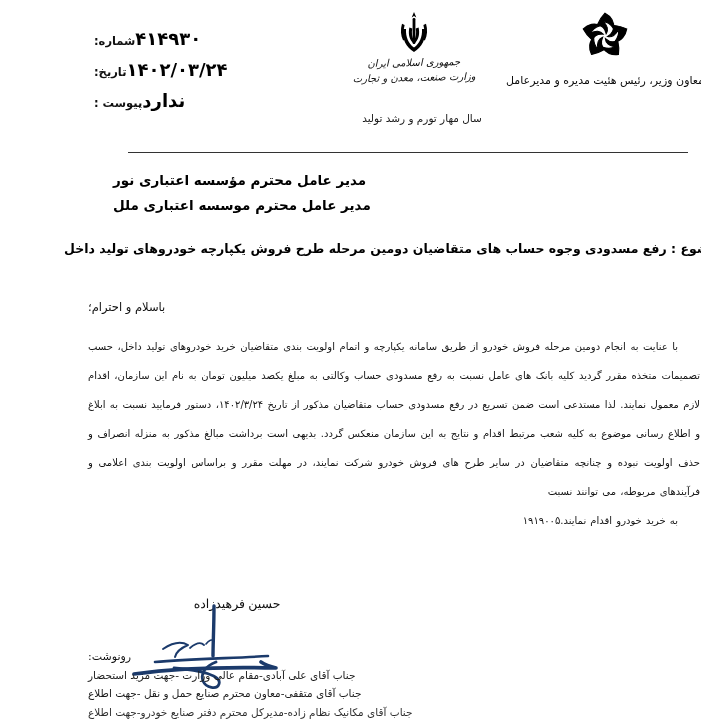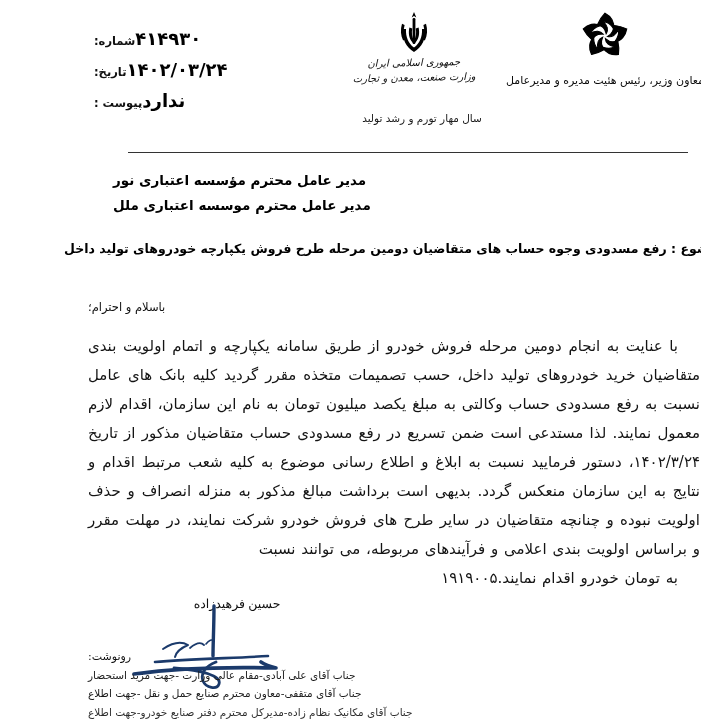--- a/index.html
+++ b/index.html
@@ -160,21 +160,21 @@
     font-size: 11.5px;
     color: #111;
   }
 
   
   .body-text {
     position: absolute;
     top: 332px;
     left: 44px;
     width: 612px;
-    font-size: 15px;
+    font-size: 10px;
     line-height: 29px;
     color: #141414;
     text-align: justify;
     text-align-last: right;
     text-justify: inter-word;
     word-spacing: 1px;
   }
   .body-text p { margin: 0; text-indent: 22px; }
   .body-text .tail { text-align: right; }
 
@@ -302,21 +302,21 @@
     <div class="addressee">مدیر عامل محترم  مؤسسه اعتباری نور</div>
     <div class="addressee">مدیر عامل محترم موسسه اعتباری ملل</div>
   </div>
 
   <div class="subject">موضوع : رفع مسدودی وجوه حساب های متقاضیان دومین مرحله طرح فروش یکپارچه خودروهای تولید داخل</div>
 
   <div class="greeting">باسلام و احترام؛</div>
 
   <div class="body-text">
     <p>با عنایت به انجام دومین مرحله فروش خودرو از طریق سامانه یکپارچه و اتمام اولویت بندی متقاضیان خرید خودروهای تولید داخل، حسب تصمیمات متخذه مقرر گردید کلیه بانک های عامل نسبت به رفع مسدودی حساب وکالتی به مبلغ یکصد میلیون تومان به نام این سازمان، اقدام لازم معمول نمایند. لذا مستدعی است ضمن تسریع در رفع مسدودی حساب متقاضیان مذکور از تاریخ ۱۴۰۲/۳/۲۴، دستور فرمایید نسبت به ابلاغ و اطلاع رسانی موضوع به کلیه شعب مرتبط اقدام و نتایج به این سازمان منعکس گردد. بدیهی است برداشت مبالغ مذکور به منزله انصراف و حذف اولویت نبوده و چنانچه متقاضیان در سایر طرح های فروش خودرو شرکت نمایند، در مهلت مقرر و براساس اولویت بندی اعلامی و فرآیندهای مربوطه، می توانند نسبت</p>
-    <p class="tail">به تومان خودرو اقدام نمایند.۱۹۱۹۰۰۵</p>
+    <p class="tail">به خرید خودرو اقدام نمایند.۱۹۱۹۰۰۵</p>
   </div>
 
   <div class="signature">
     <div class="signer-name">حسین فرهیدزاده</div>
   </div>
   <span class="sign-mark">
     <svg width="200" height="86" viewBox="0 0 200 86" aria-hidden="true">
       <g fill="none" stroke="#1b3a6b" stroke-linecap="round" stroke-linejoin="round">
         <path d="M96 2 C96 22 95 40 95 52" stroke-width="3.4"></path>
         <path d="M37 58 C70 55 120 54 150 52" stroke-width="2.6"></path>

